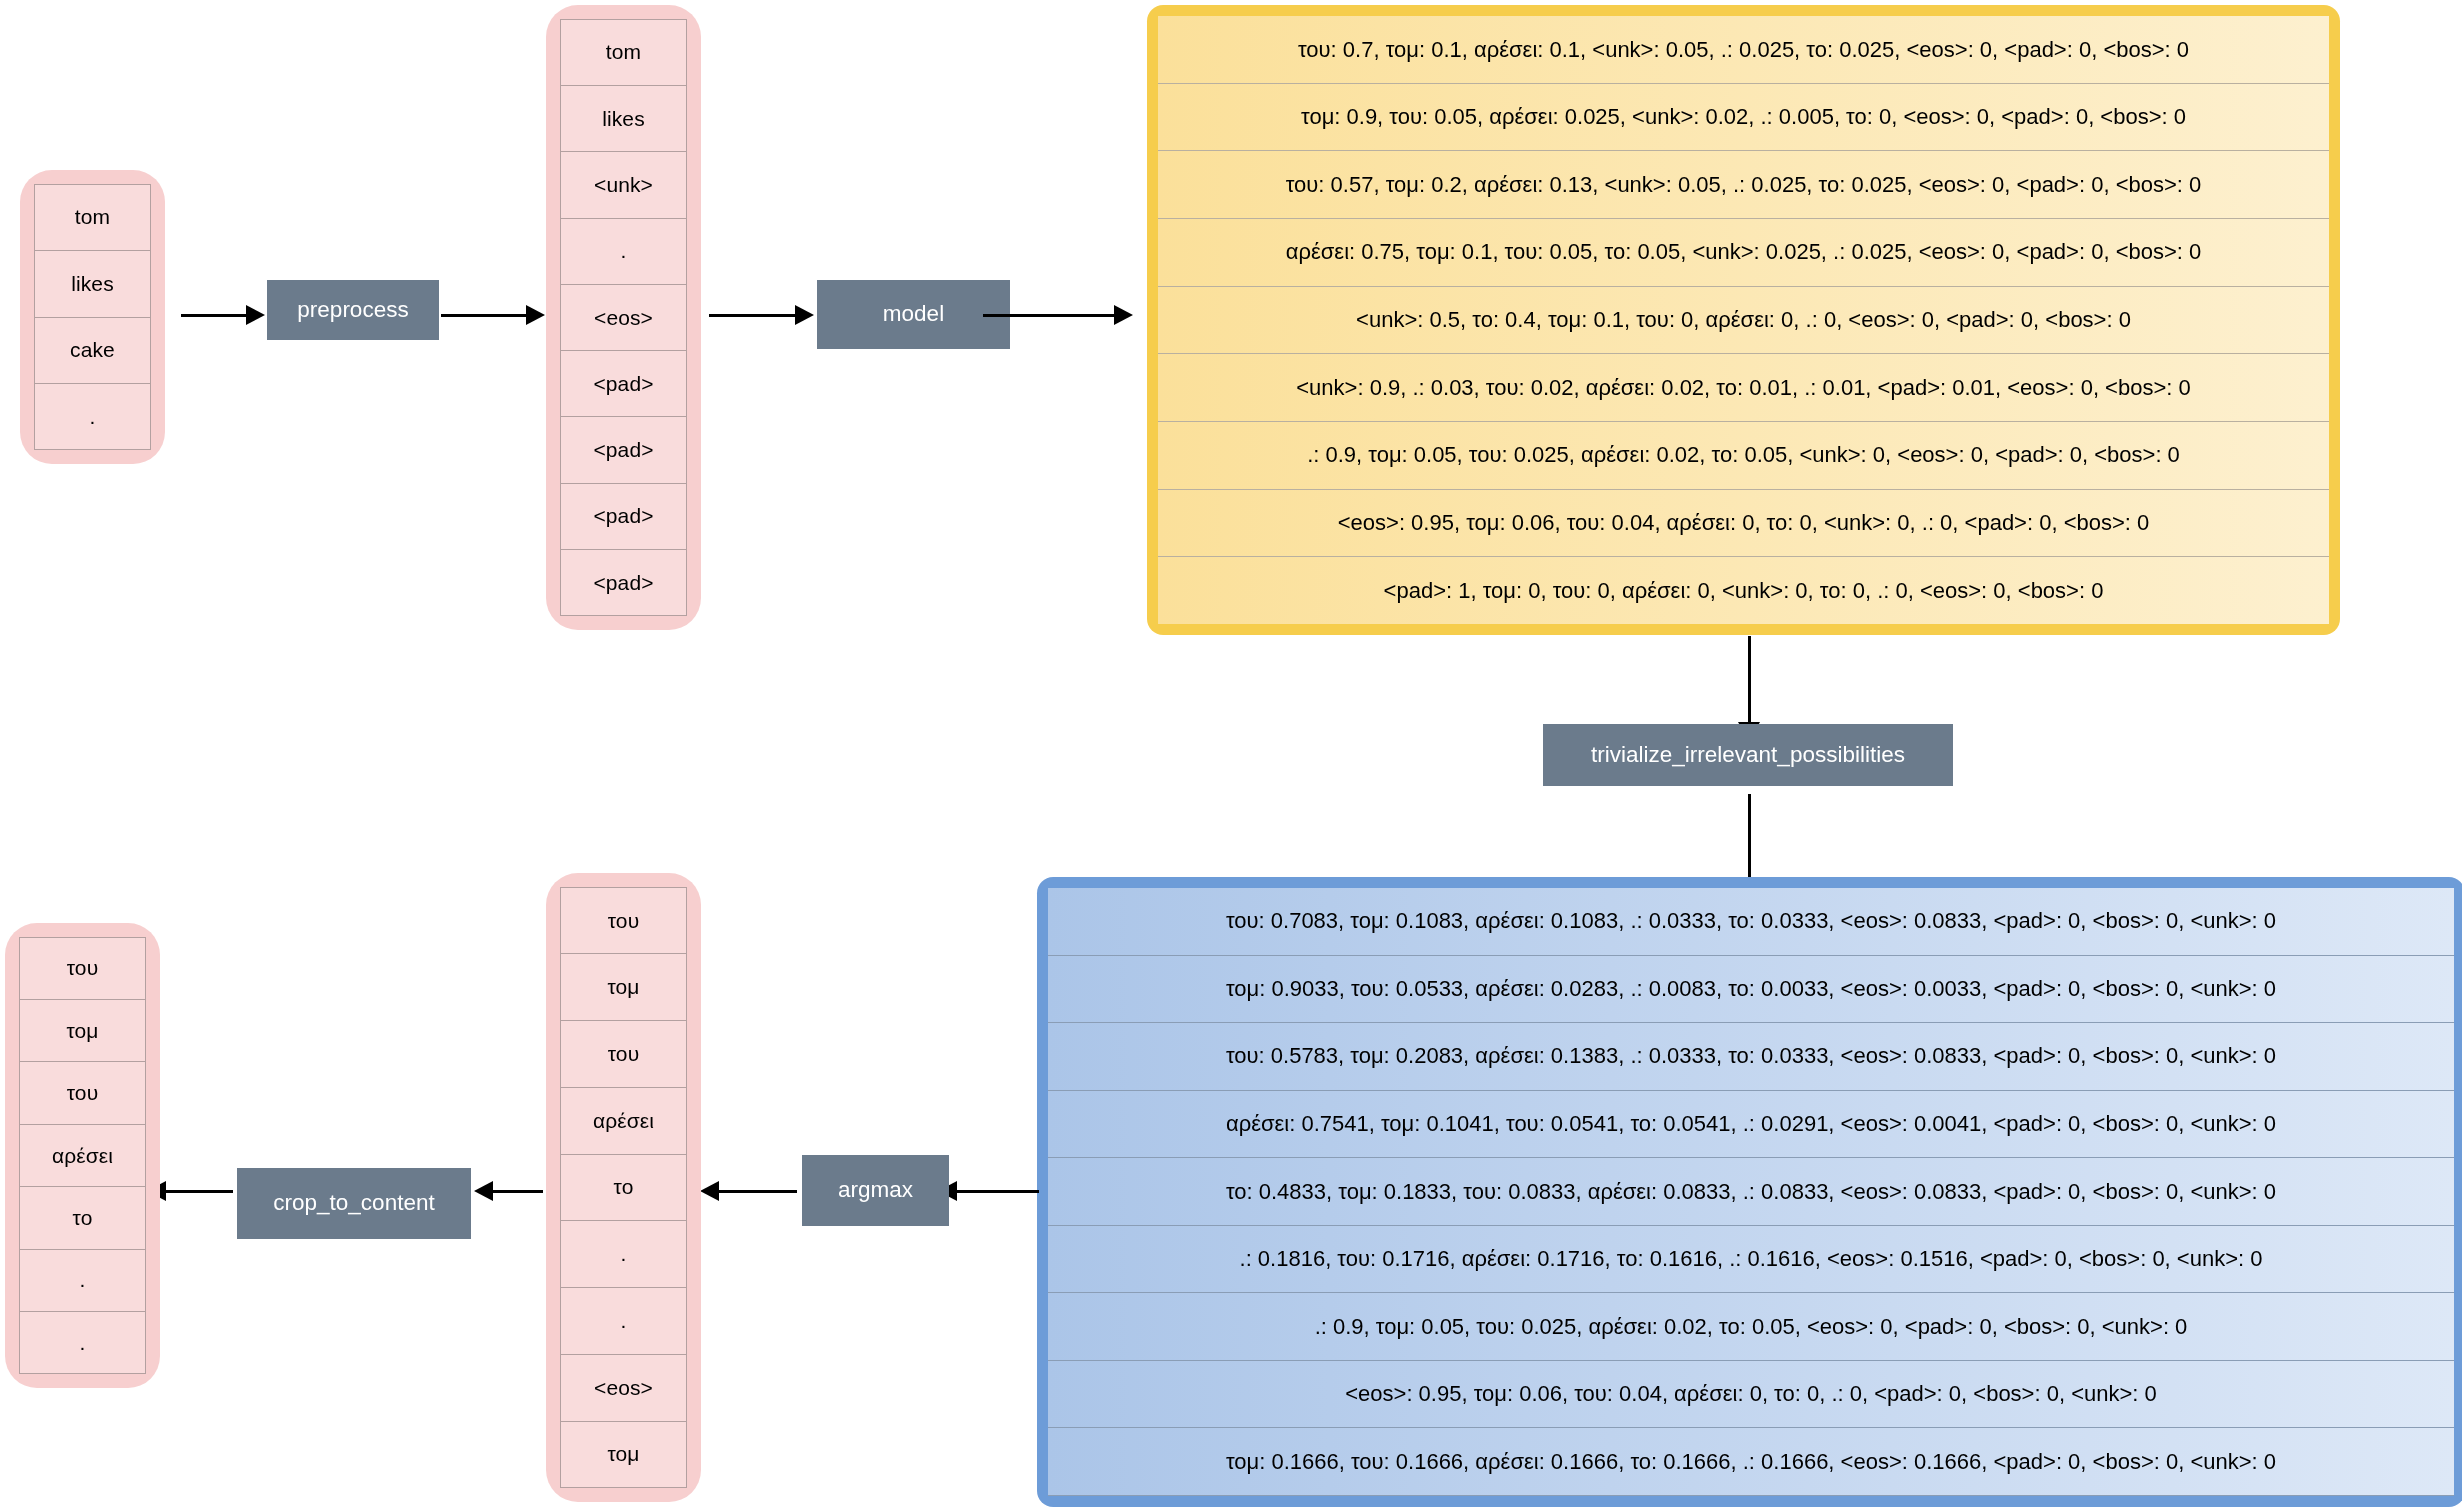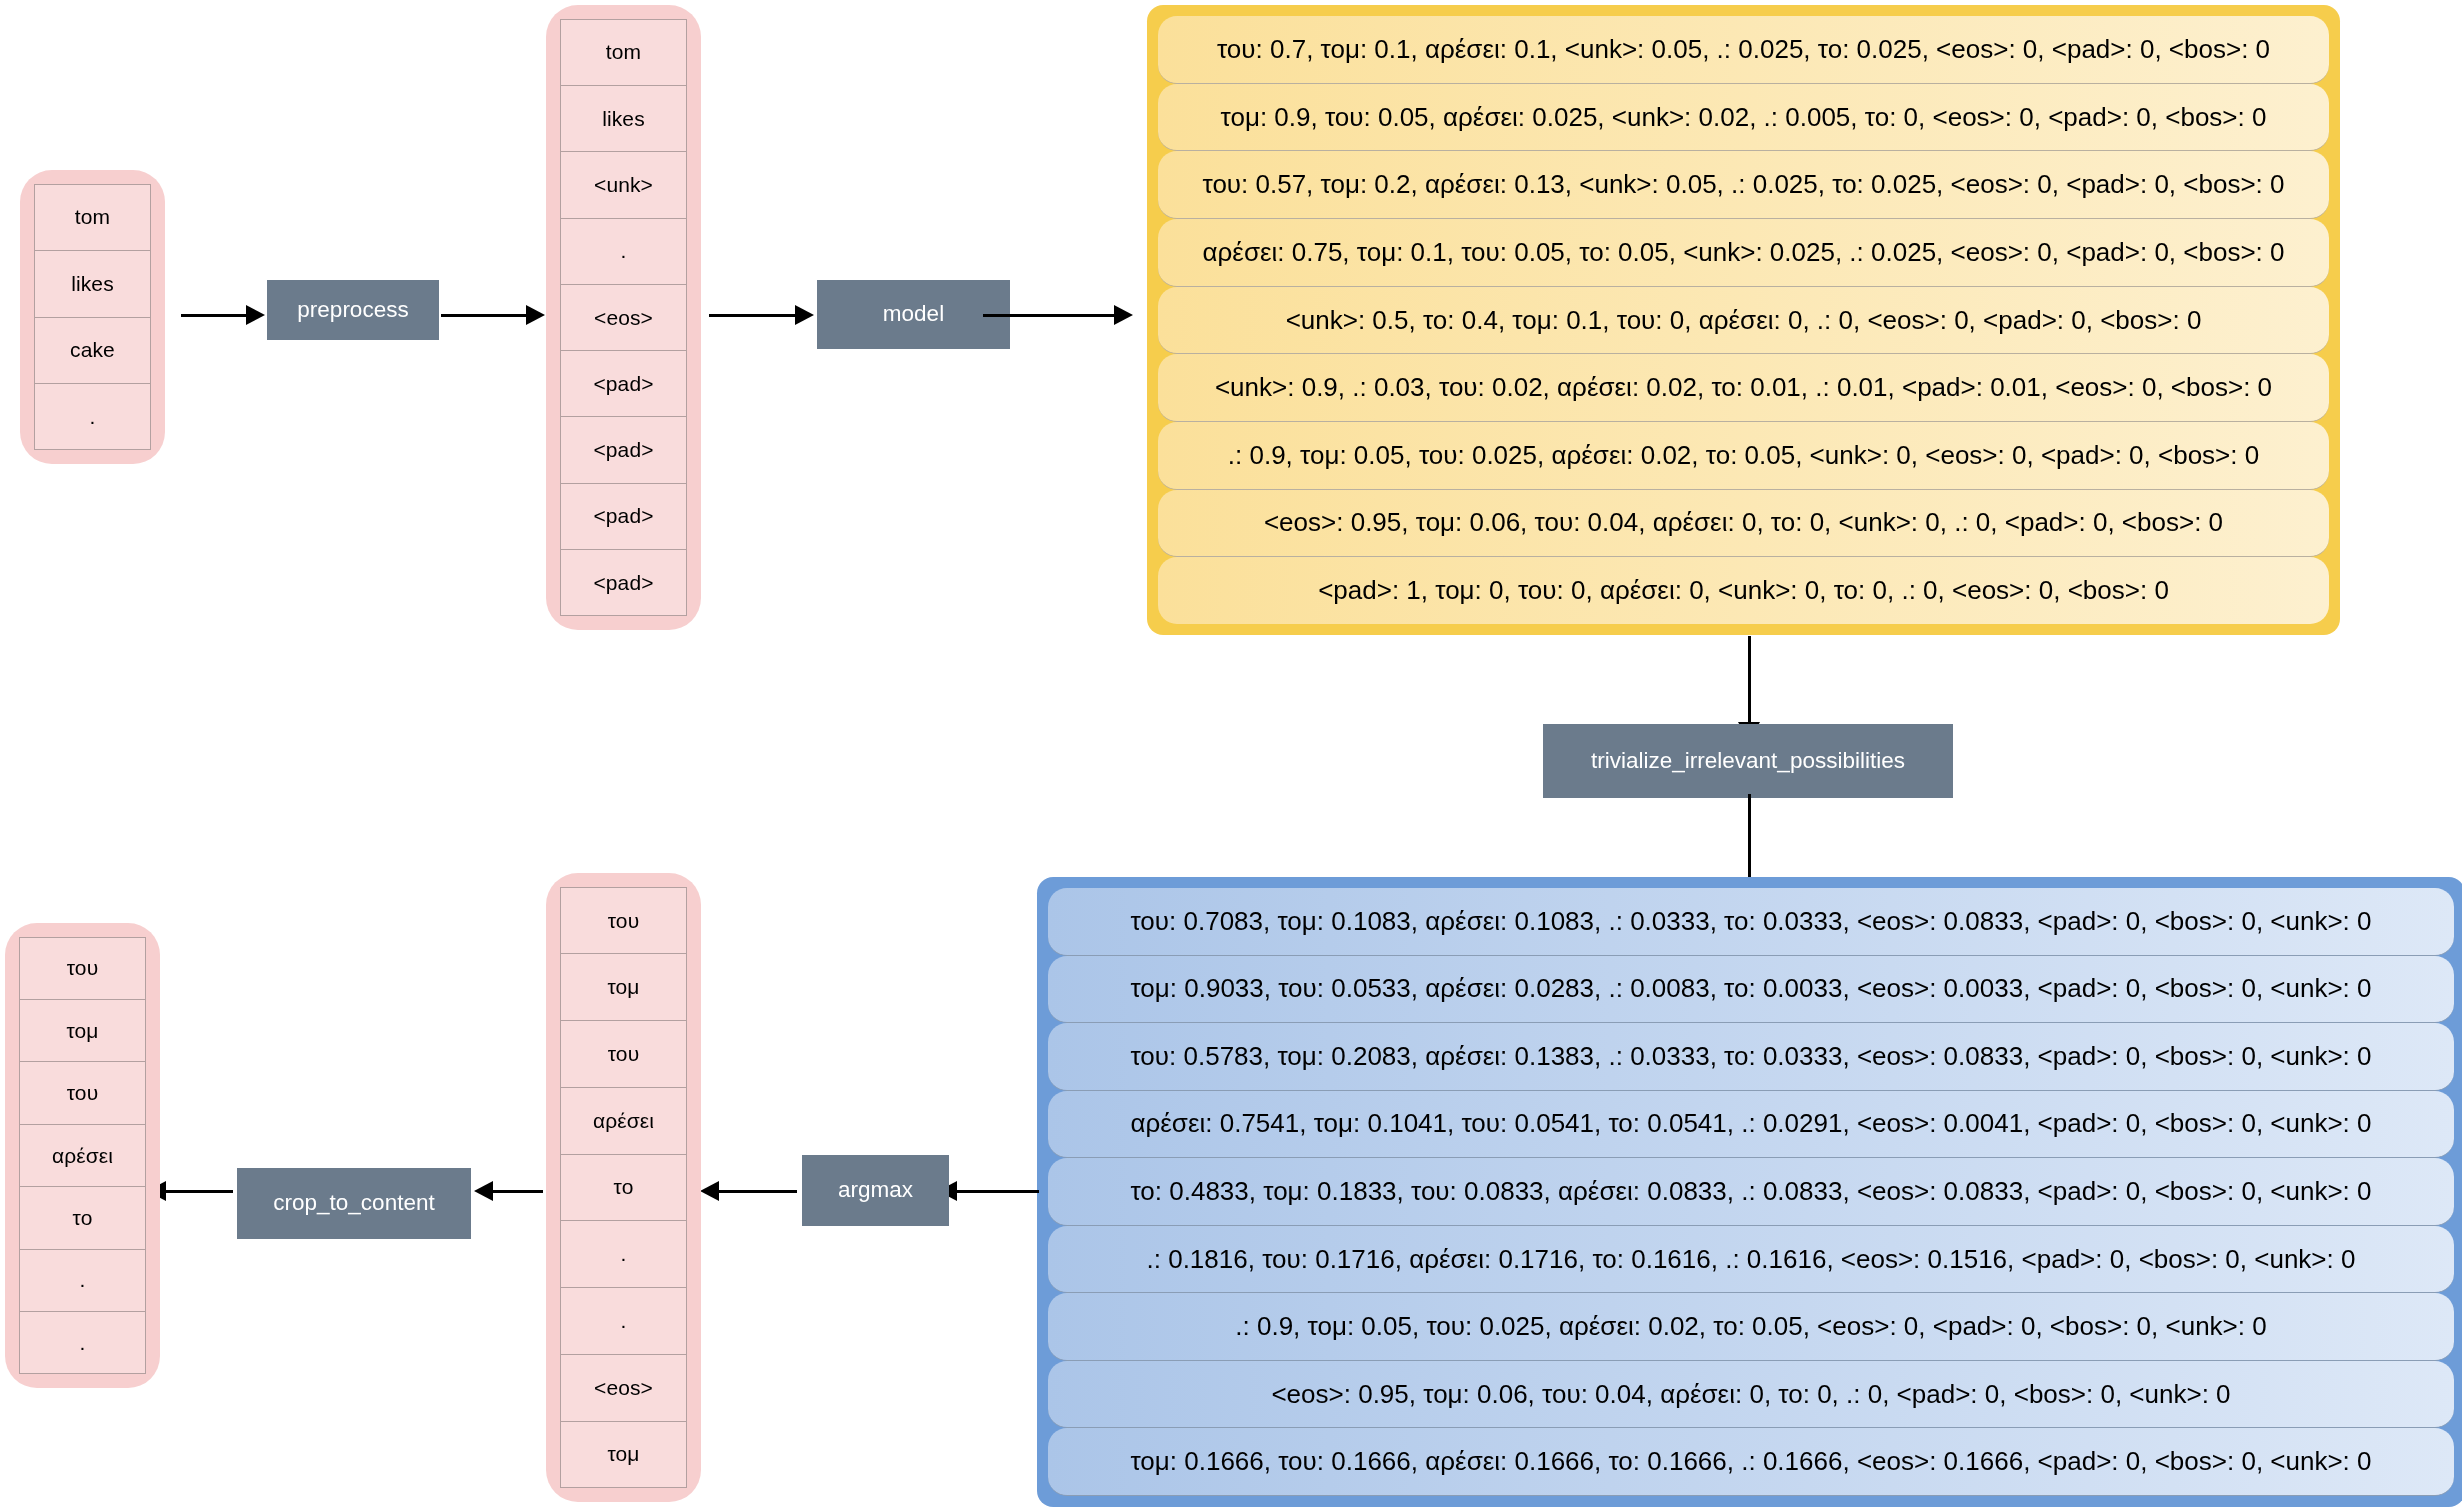--- a/index.html
+++ b/index.html
@@ -53,25 +53,24 @@
     border-radius:16.2px;
     padding:11.2px;
     display:flex;flex-direction:column;
   }
   .panel.yellow{background:#f6cd4c;}
   .panel.blue{background:#6d9cd8;}
   .panel .rows{flex:1;display:flex;flex-direction:column;}
   .prow{
     flex:1;
     display:flex;align-items:center;justify-content:center;
-    font-size:26px;color:#000;
+    font-size:22px;color:#000;
     box-sizing:border-box;
     border-bottom:1.9px solid #b9b0a0;
     white-space:nowrap;
-    border-radius:19px;
   }
   .prow:last-child{border-bottom:none;}
   .panel.yellow .prow{background:linear-gradient(90deg,#fbe09a 0%,#fdf0cf 100%);}
   .panel.blue  .prow{background:linear-gradient(90deg,#abc5e8 0%,#dde8f7 100%);
                      border-bottom:1.9px solid #8a9db5;}
 
   
   .arrow-h{position:absolute;height:3.1px;background:#000;}
   .arrow-h .head{
     position:absolute;top:-8.7px;width:0;height:0;
@@ -146,21 +145,21 @@
       <div class="prow">.: 0.9, τομ: 0.05, του: 0.025, αρέσει: 0.02, το: 0.05, &lt;unk&gt;: 0, &lt;eos&gt;: 0, &lt;pad&gt;: 0, &lt;bos&gt;: 0</div>
       <div class="prow">&lt;eos&gt;: 0.95, τομ: 0.06, του: 0.04, αρέσει: 0, το: 0, &lt;unk&gt;: 0, .: 0, &lt;pad&gt;: 0, &lt;bos&gt;: 0</div>
       <div class="prow">&lt;pad&gt;: 1, τομ: 0, του: 0, αρέσει: 0, &lt;unk&gt;: 0, το: 0, .: 0, &lt;eos&gt;: 0, &lt;bos&gt;: 0</div>
     </div>
   </div>
 
   <div class="arrow-v" style="left:1748px;top:636px;height:87px;">
       <span class="head"></span>
     </div>
 
-  <div class="proc" style="left:1543px;top:724px;width:410px;height:74px;">trivialize_irrelevant_possibilities</div>
+  <div class="proc" style="left:1543px;top:724px;width:410px;height:62px;">trivialize_irrelevant_possibilities</div>
 
   <div class="arrow-v" style="left:1748px;top:794px;height:87px;">
       <span class="head"></span>
     </div>
 
   <div class="panel blue" style="left:1037px;top:877px;width:1428px;height:630px;">
     <div class="rows">
       <div class="prow">του: 0.7083, τομ: 0.1083, αρέσει: 0.1083, .: 0.0333, το: 0.0333, &lt;eos&gt;: 0.0833, &lt;pad&gt;: 0, &lt;bos&gt;: 0, &lt;unk&gt;: 0</div>
       <div class="prow">τομ: 0.9033, του: 0.0533, αρέσει: 0.0283, .: 0.0083, το: 0.0033, &lt;eos&gt;: 0.0033, &lt;pad&gt;: 0, &lt;bos&gt;: 0, &lt;unk&gt;: 0</div>
       <div class="prow">του: 0.5783, τομ: 0.2083, αρέσει: 0.1383, .: 0.0333, το: 0.0333, &lt;eos&gt;: 0.0833, &lt;pad&gt;: 0, &lt;bos&gt;: 0, &lt;unk&gt;: 0</div>

